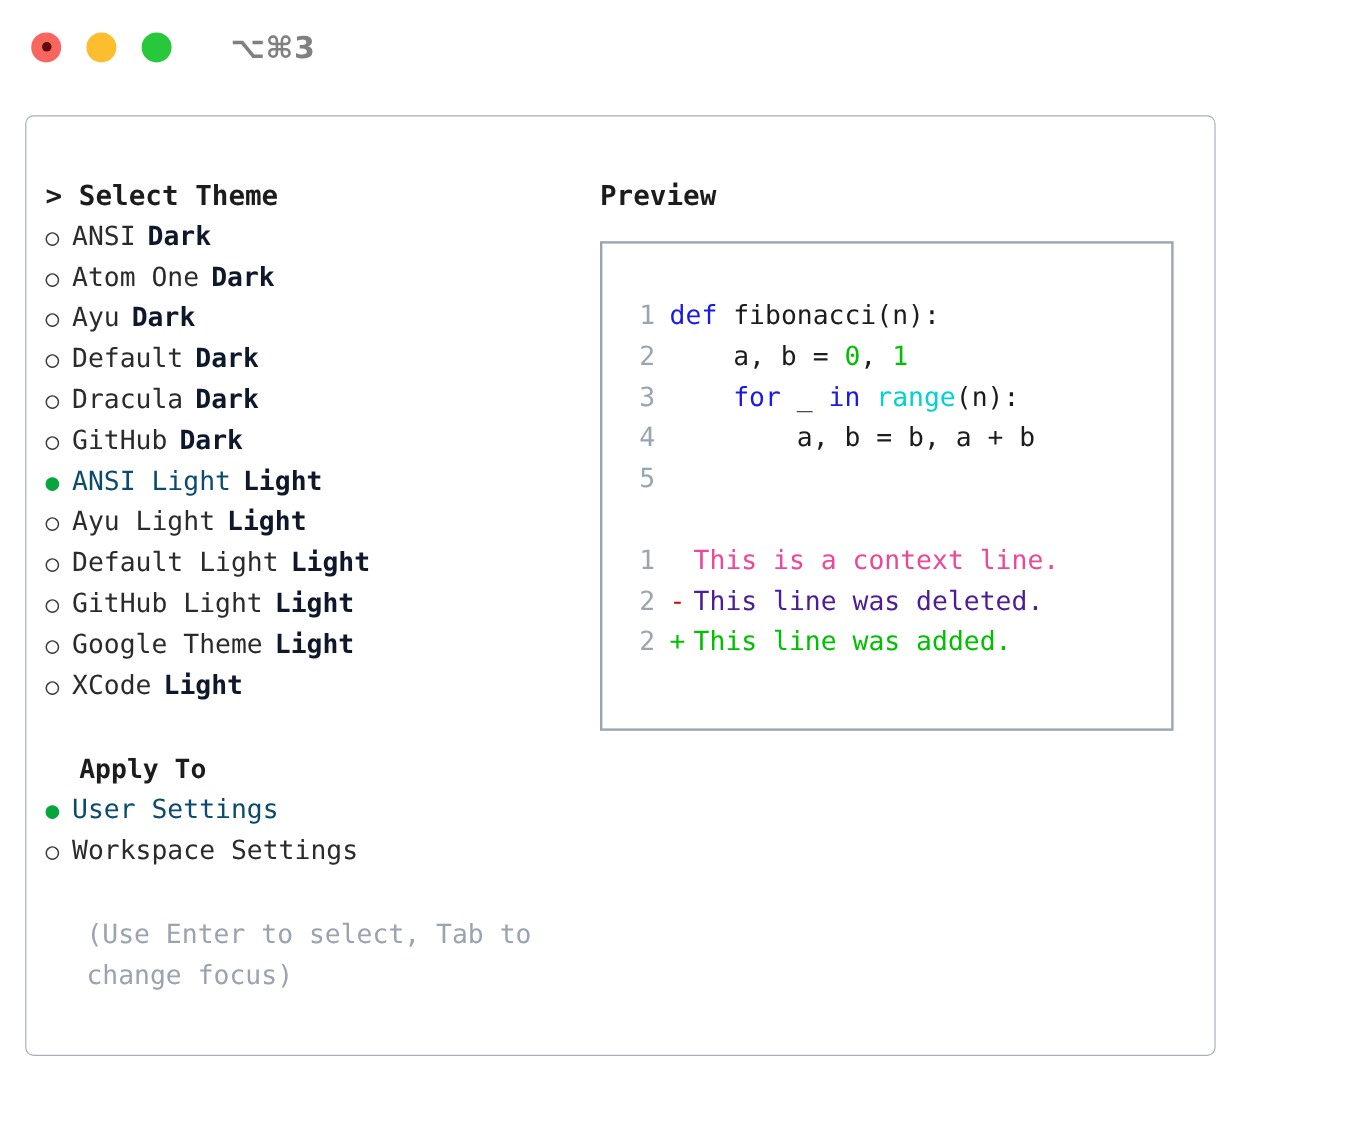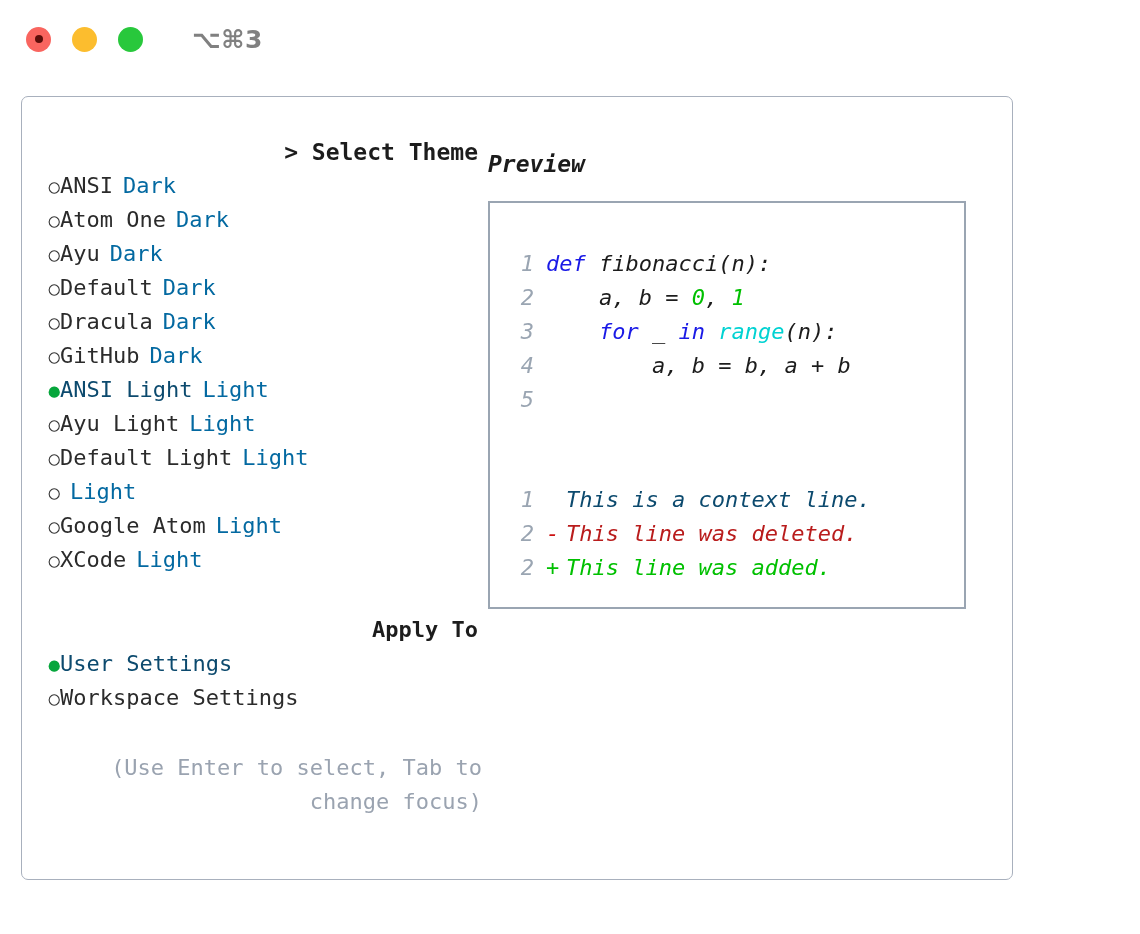--- a/index.html
+++ b/index.html
@@ -82,23 +82,22 @@
   .columns {
     position: absolute;
     left: 0; top: 0;
     width: 100%; height: 100%;
   }
 
   
   .left-pane {
     position: absolute;
     left: 16px;
-    top: 38px;
+    top: 50px;
     width: 440px;
-    text-align: right;
   }
   .pane-title {
     font-size: 23px;
     font-weight: bold;
     color: #1c1c1c;
     line-height: 34px;
     white-space: pre;
     margin-bottom: 0px;
   }
 
@@ -116,22 +115,23 @@
     color: #3a3a3a;
     font-size: 19px;
     line-height: 34px;
   }
   .bullet.sel {
     color: #06a63c;
   }
   .opt-label { color: #2b2b2b; }
   .opt-row.selected .opt-label { color: #0c4a6e; }
   .opt-badge {
-    color: #0369a1;
+    color: #0f172a;
     margin-left: 10px;
+    font-weight: bold;
   }
 
   .section-gap { height: 36px; }
   .apply-header {
     font-size: 22px;
     font-weight: bold;
     color: #1c1c1c;
     line-height: 34px;
     padding-left: 28px;
     white-space: pre;
@@ -143,24 +143,23 @@
     line-height: 34px;
     color: #9aa3b0;
     width: 410px;
     white-space: normal;
     margin-left: 34px;
   }
 
   
   .right-pane {
     position: absolute;
-    left: 466px;
+    left: 478px;
     top: 50px;
     width: 490px;
-    font-style: italic;
   }
   .preview-title {
     font-size: 23px;
     font-weight: bold;
     color: #1c1c1c;
     line-height: 34px;
   }
   .preview-box {
     margin-top: 20px;
     width: 478px;
@@ -188,22 +187,22 @@
     width: 20px;
     flex: 0 0 20px;
     text-align: left;
   }
   .code-text { white-space: pre; }
   .tok-kw   { color: #1a1ae6; }
   .tok-fn   { color: #00d2d2; }
   .tok-num  { color: #00c000; }
   .tok-txt  { color: #1c1c1c; }
   .diff-gap { height: 34px; }
-  .diff-ctx  { color: #0c4a6e; margin-top: 32px; }
-  .diff-del  { color: #b91c1c; }
+  .diff-ctx  { color: #ec4899; }
+  .diff-del  { color: #4c1d95; }
   .diff-add  { color: #00c000; }
   .mark.diff-del { color: #cc1111; }
   .mark.diff-add { color: #00c000; }
 </style>
 </head>
 <body>
 
 <div class="screen">
 
   <div class="titlebar">
@@ -273,26 +272,27 @@
           </div>
 
           <div class="opt-row">
             <span class="bullet">○</span>
             <span class="opt-label">Default Light</span>
             <span class="opt-badge">Light</span>
           </div>
 
           <div class="opt-row">
             <span class="bullet">○</span>
-            <span class="opt-badge">Light</span>
-          </div>
-
-          <div class="opt-row">
-            <span class="bullet">○</span>
-            <span class="opt-label">Google Atom</span>
+            <span class="opt-label">GitHub Light</span>
+            <span class="opt-badge">Light</span>
+          </div>
+
+          <div class="opt-row">
+            <span class="bullet">○</span>
+            <span class="opt-label">Google Theme</span>
             <span class="opt-badge">Light</span>
           </div>
 
           <div class="opt-row">
             <span class="bullet">○</span>
             <span class="opt-label">XCode</span>
             <span class="opt-badge">Light</span>
           </div>
 
         </div>

